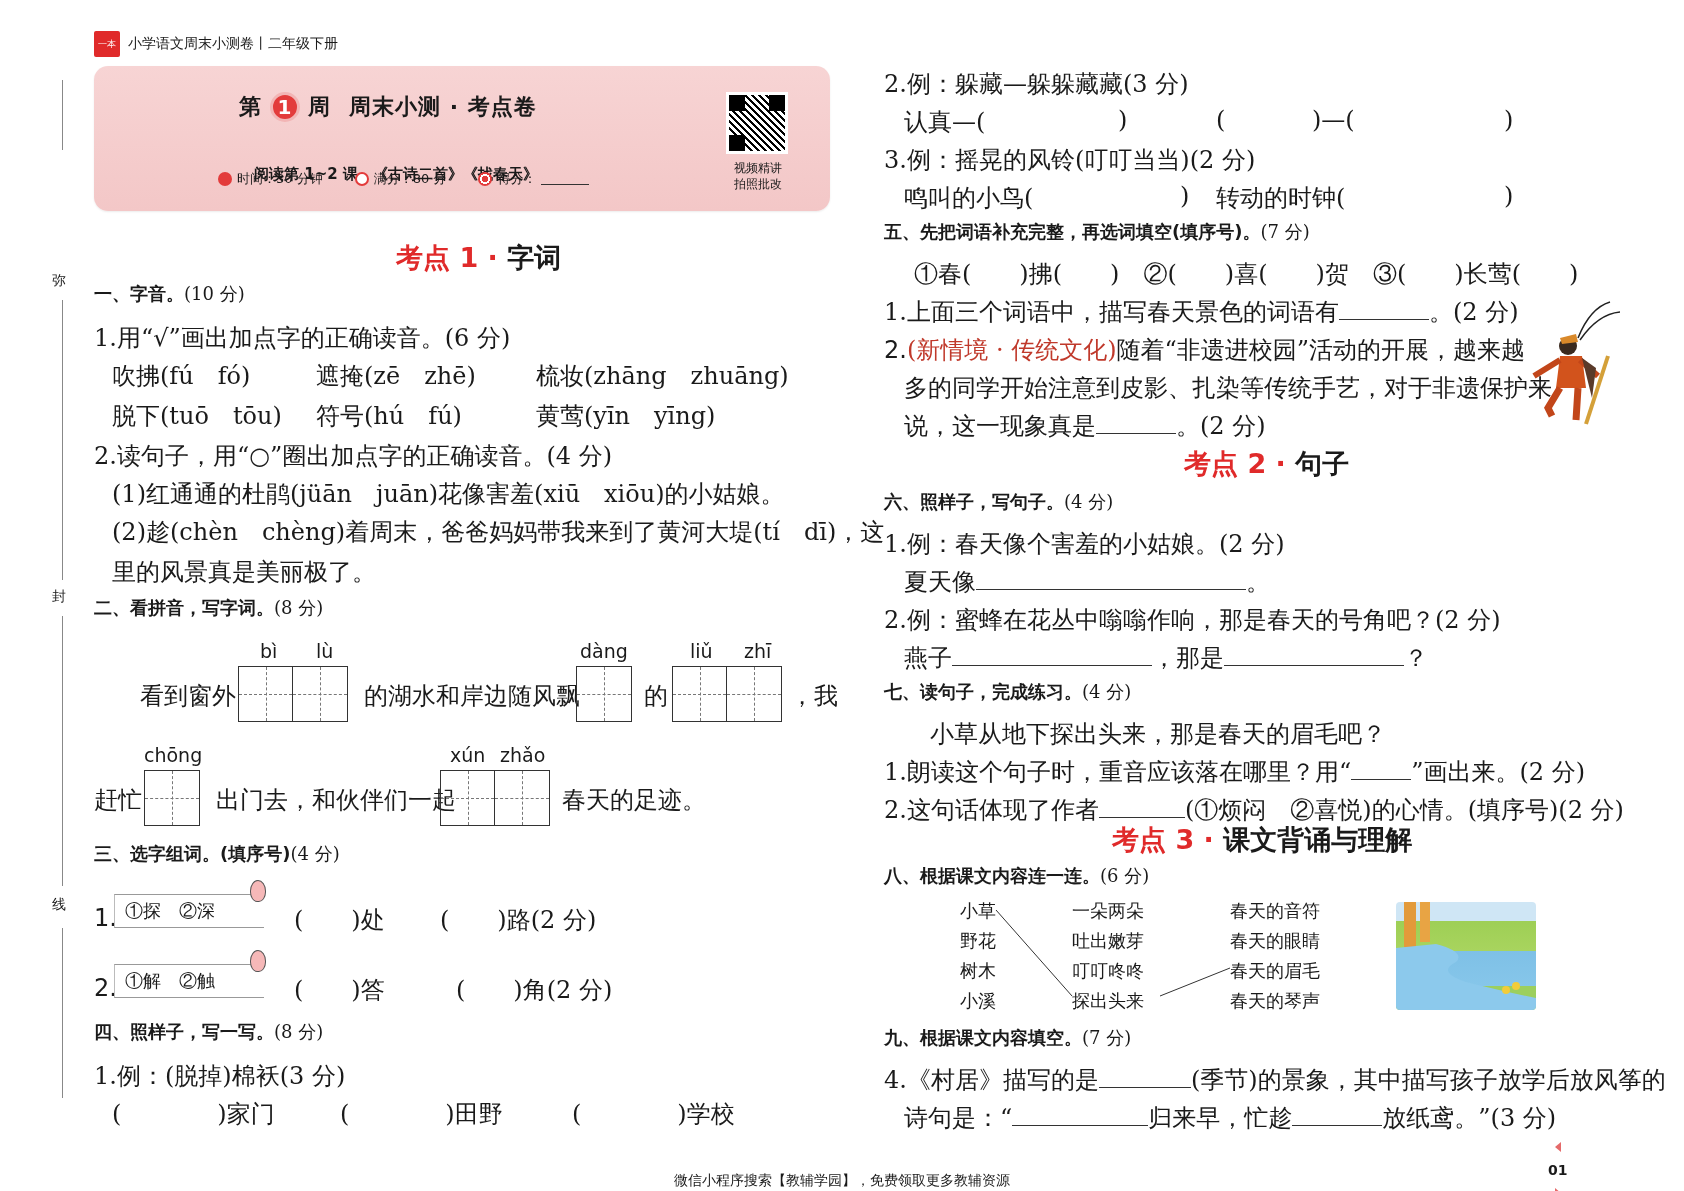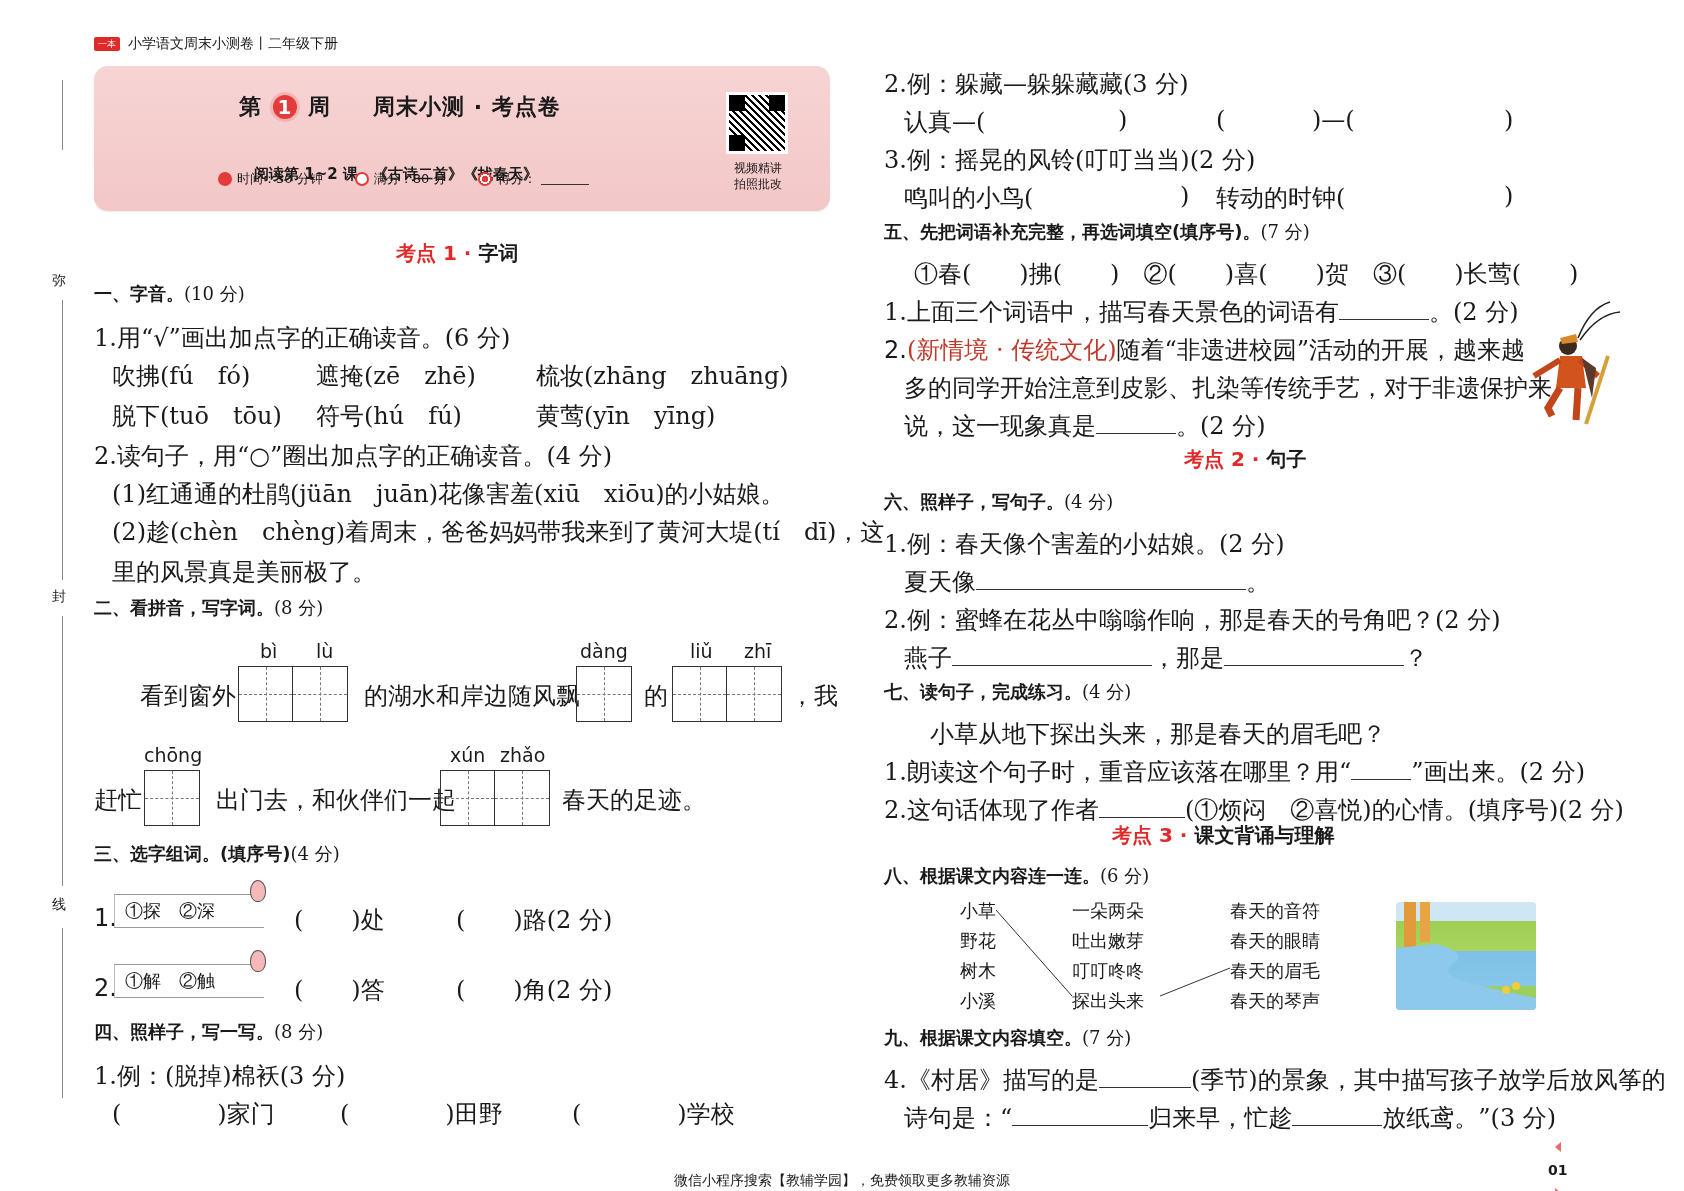--- a/index.html
+++ b/index.html
@@ -3,21 +3,21 @@
 <meta charset="utf-8">
 <style>
   * { box-sizing: border-box; margin: 0; padding: 0; }
   html, body { width: 1684px; height: 1191px; background: #ffffff; overflow: hidden; }
   body { position: relative; font-family: "DejaVu Serif", "Liberation Serif", serif; color: #1a1a1a; }
   .abs { position: absolute; }
   .sans { font-family: "DejaVu Sans", "Liberation Sans", sans-serif; }
 
   
   #top-brand { left: 94px; top: 34px; height: 20px; display: flex; align-items: center; gap: 8px; font-size: 14px; }
-  #brand-logo { width: 26px; height: 14px; background: #e02a2a; color: #fff; font-size: 9px; display: flex; align-items: center; justify-content: center; border-radius: 2px; }
+  #brand-logo { width: 26px; height: 26px; background: #e02a2a; color: #fff; font-size: 9px; display: flex; align-items: center; justify-content: center; border-radius: 2px; }
 
   
   #banner { left: 94px; top: 66px; width: 736px; height: 145px; border-radius: 14px; background: linear-gradient(180deg, #f7d4d4 0%, #f3c7c7 100%); box-shadow: 0 1px 2px rgba(0,0,0,0.08); }
   #banner-title { position: absolute; left: 145px; top: 26px; font-size: 22px; font-weight: bold; display: flex; align-items: center; gap: 8px; letter-spacing: 1px; }
   #week-badge { width: 30px; height: 30px; border-radius: 50%; background: #e33b3b; color: #fff; display: inline-flex; align-items: center; justify-content: center; font-size: 20px; border: 3px solid #f2b5b5; }
   #banner-subtitle { position: absolute; left: 160px; top: 72px; font-size: 15px; font-weight: bold; margin-top: 27px; }
   #banner-meta { position: absolute; left: 124px; top: 104px; font-size: 13px; display: flex; gap: 32px; align-items: center; }
   .meta-item { display: flex; align-items: center; gap: 5px; }
   .meta-icon { width: 14px; height: 14px; border-radius: 50%; background: #e33b3b; display: inline-block; }
   .score-line { display: inline-block; width: 48px; border-bottom: 1px solid #333; height: 12px; }
@@ -29,21 +29,21 @@
       linear-gradient(#000,#000) 0 100%/16px 16px no-repeat,
       repeating-linear-gradient(45deg,#000 0 2px,#fff 2px 5px),
       #fff; }
   #qr-caption { position: absolute; left: 626px; top: 94px; width: 76px; font-size: 12px; text-align: center; line-height: 16px; }
 
   
   .seal-char { left: 52px; font-size: 14px; font-family: "DejaVu Sans", sans-serif; }
   .seal-line { left: 62px; width: 1px; background: #888; }
 
   
-  .kd-title { font-family: "DejaVu Sans", sans-serif; font-weight: bold; font-size: 20px; }
+  .kd-title { font-family: "DejaVu Sans", sans-serif; font-weight: bold; font-size: 27px; }
   .kd-red { color: #e02a2a; }
   .h { font-family: "DejaVu Sans", sans-serif; font-weight: bold; font-size: 18px; }
   .h .pts { font-family: "DejaVu Serif", serif; font-weight: normal; }
   .t { font-size: 24px; white-space: nowrap; }
   .blank { display: inline-block; border-bottom: 1.5px solid #333; height: 18px; vertical-align: baseline; }
 
   
   .grid { display: flex; border: 1.5px solid #333; height: 56px; }
   .cell { width: 54px; height: 100%; position: relative; border-right: 1.5px solid #333; }
   .cell:last-child { border-right: none; }
@@ -74,21 +74,21 @@
 <div id="top-brand" class="abs">
   <span id="brand-logo">一本</span>
   <span class="sans">小学语文周末小测卷丨二年级下册</span>
 </div>
 
 <div id="banner" class="abs">
   <div id="banner-title" class="sans">
     <span>第</span>
     <span id="week-badge">1</span>
     <span>周</span>
-    <span style="margin-left:34px">周末小测 · 考点卷</span>
+    <span style="margin-left:10px">周末小测 · 考点卷</span>
   </div>
   <div id="banner-subtitle" class="sans">阅读第 1~2 课　《古诗二首》《找春天》</div>
   <div id="banner-meta" class="sans">
     <span class="meta-item">
       <span class="meta-icon"></span>
       <span>时间：30 分钟</span>
     </span>
     <span class="meta-item">
       <span class="meta-icon" style="background:#fff;border:2px solid #e33b3b"></span>
       <span>满分：80 分</span>
@@ -175,21 +175,21 @@
   </div>
 <div class="abs t" style="left:562px;top:784px">春天的足迹。</div>
 
 <div class="abs h" style="left:94px;top:842px">
   <span>三、选字组词。(填序号)</span><span class="pts">(4 分)</span>
 </div>
 <div class="abs t sans" style="left:94px;top:904px">1.</div>
 <div class="abs opt-box" style="left:114px;top:894px;width:150px">①探　②深</div>
 <div class="abs balloon" style="left:250px;top:880px"></div>
 <div class="abs t" style="left:294px;top:904px">(　　)处</div>
-<div class="abs t" style="left:456px;top:904px">(　　)路(2 分)</div>
+<div class="abs t" style="left:440px;top:904px">(　　)路(2 分)</div>
 
 <div class="abs t sans" style="left:94px;top:974px">2.</div>
 <div class="abs opt-box" style="left:114px;top:964px;width:150px">①解　②触</div>
 <div class="abs balloon" style="left:250px;top:950px"></div>
 <div class="abs t" style="left:294px;top:974px">(　　)答</div>
 <div class="abs t" style="left:456px;top:974px">(　　)角(2 分)</div>
 
 <div class="abs h" style="left:94px;top:1020px">
   <span>四、照样子，写一写。</span><span class="pts">(8 分)</span>
 </div>

